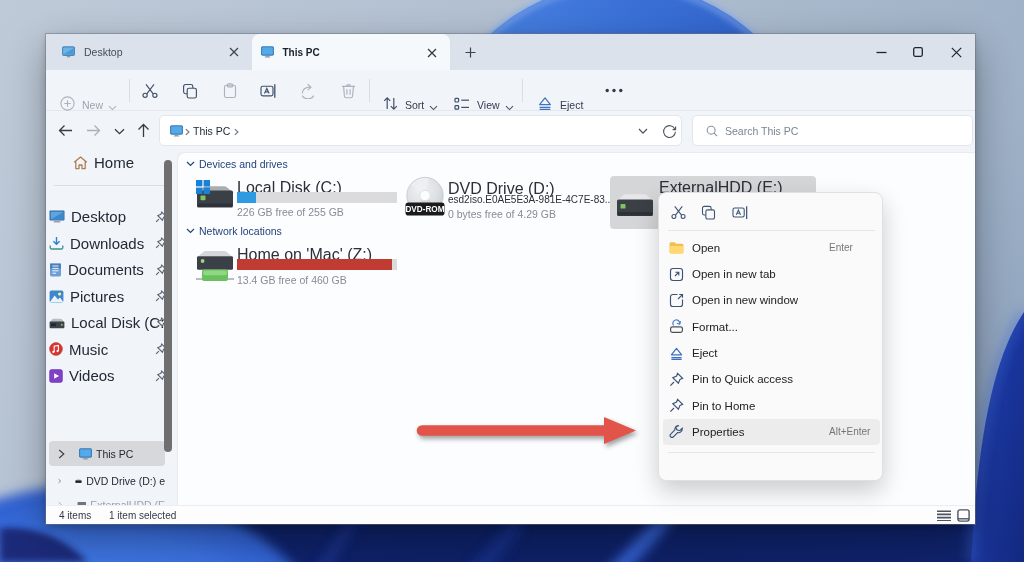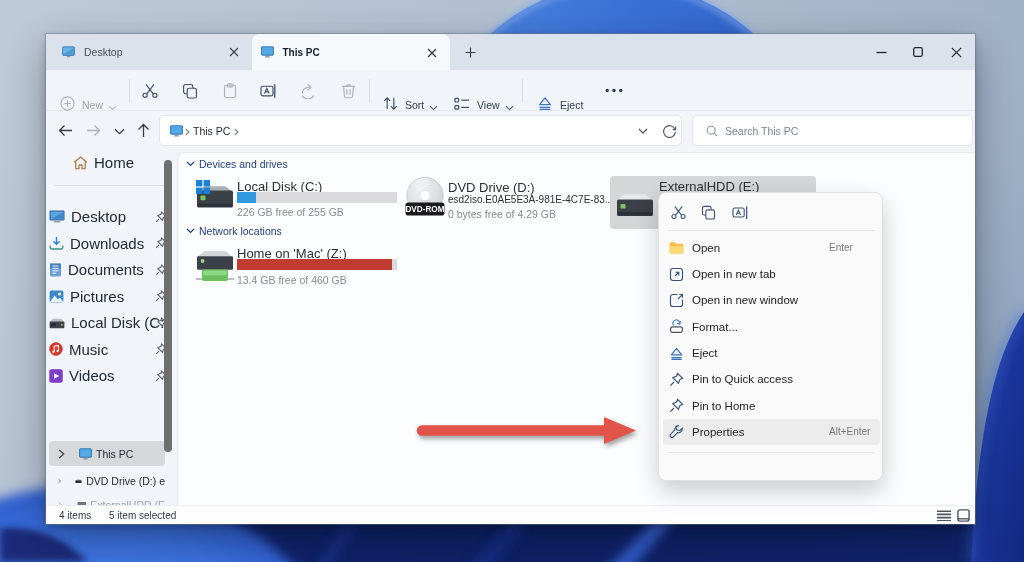--- a/index.html
+++ b/index.html
@@ -30,21 +30,21 @@
 
 #side{position:absolute;left:0;top:118px;width:131px;height:353px;background:#f1f4f9}
 .srow{position:absolute;left:3px;width:116px;height:25px;display:flex;align-items:center;font-size:15px;color:#222a35}
 .srow .sic{margin:0 6px 0 0}
 .pin{position:absolute;right:-6px}
 .crow{position:absolute;left:3px;width:116px;height:25px;display:flex;align-items:center;font-size:10.5px;color:#222a35;white-space:nowrap;overflow:hidden}
 #sbar{position:absolute;left:117.5px;top:126px;width:8px;height:292px;background:#6f6f70;border-radius:4px}
 
 #content{position:absolute;left:131px;top:118px;width:798px;height:353px;background:#fcfdfe;border-radius:8px 0 0 0;border:1px solid #e7eaef;border-right:none;border-bottom:none;overflow:hidden}
 .hdr{position:absolute;font-size:10.5px;color:#24427c;display:flex;align-items:center}
-.iname{position:absolute;font-size:13px;color:#2a2f38;white-space:nowrap}
+.iname{position:absolute;font-size:16px;color:#2a2f38;white-space:nowrap}
 .isub{position:absolute;font-size:10.5px;color:#868c95;white-space:nowrap}
 .pbar{position:absolute;height:11px;background:#dbdbdd}
 .pfill{height:100%}
 
 #status{position:absolute;left:0;top:471px;width:100%;height:19px;background:#fdfdfe;border-top:1px solid #eceef1;font-size:10px;color:#333a45}
 
 #menu{position:absolute;left:612px;top:158px;width:225px;height:289px;background:#fafafa;border:1px solid #e0e0e2;border-radius:8px;box-shadow:0 10px 24px rgba(0,0,0,.2)}
 .mrow{position:absolute;left:4px;width:217px;height:26px;display:flex;align-items:center}
 .mic{width:15px;height:15px;margin-left:6px}
 .mlabel{font-size:11.5px;color:#222225;margin-left:8px}
@@ -516,21 +516,21 @@
     <rect x="8.2" y="20.5" width="23.6" height="4.8" rx="1.8" fill="#8fd884"></rect>
   </svg>
   <div class="pbar" style="left:59px;top:106px;width:160px">
           <div class="pfill" style="width:155px;background:#c03b32"></div>
         </div>
   <div class="isub" style="left:59px;top:121px">13.4 GB free of 460 GB</div>
  </div>
 
  <div id="status">
    <span style="position:absolute;left:13px;top:4px">4 items</span>
-   <span style="position:absolute;left:63px;top:4px">5 item selected</span>
+   <span style="position:absolute;left:63px;top:4px">1 item selected</span>
    <svg style="position:absolute;left:891px;top:4px" width="14" height="11" viewBox="0 0 14 11">
           <g stroke="#4c5561" stroke-width="1.6">
             <path d="M0 1.2 H14 M0 4.4 H14 M0 7.6 H14 M0 10.8 H14"></path>
           </g>
         </svg>
    <svg style="position:absolute;left:911px;top:3px" width="13" height="13" viewBox="0 0 13 13">
           <rect x="0.9" y="0.9" width="11.2" height="11.2" rx="2" fill="none" stroke="#4c5561" stroke-width="1.4"></rect>
           <path d="M1 9.8 H12" stroke="#4c5561" stroke-width="1.4"></path>
         </svg>
  </div>

